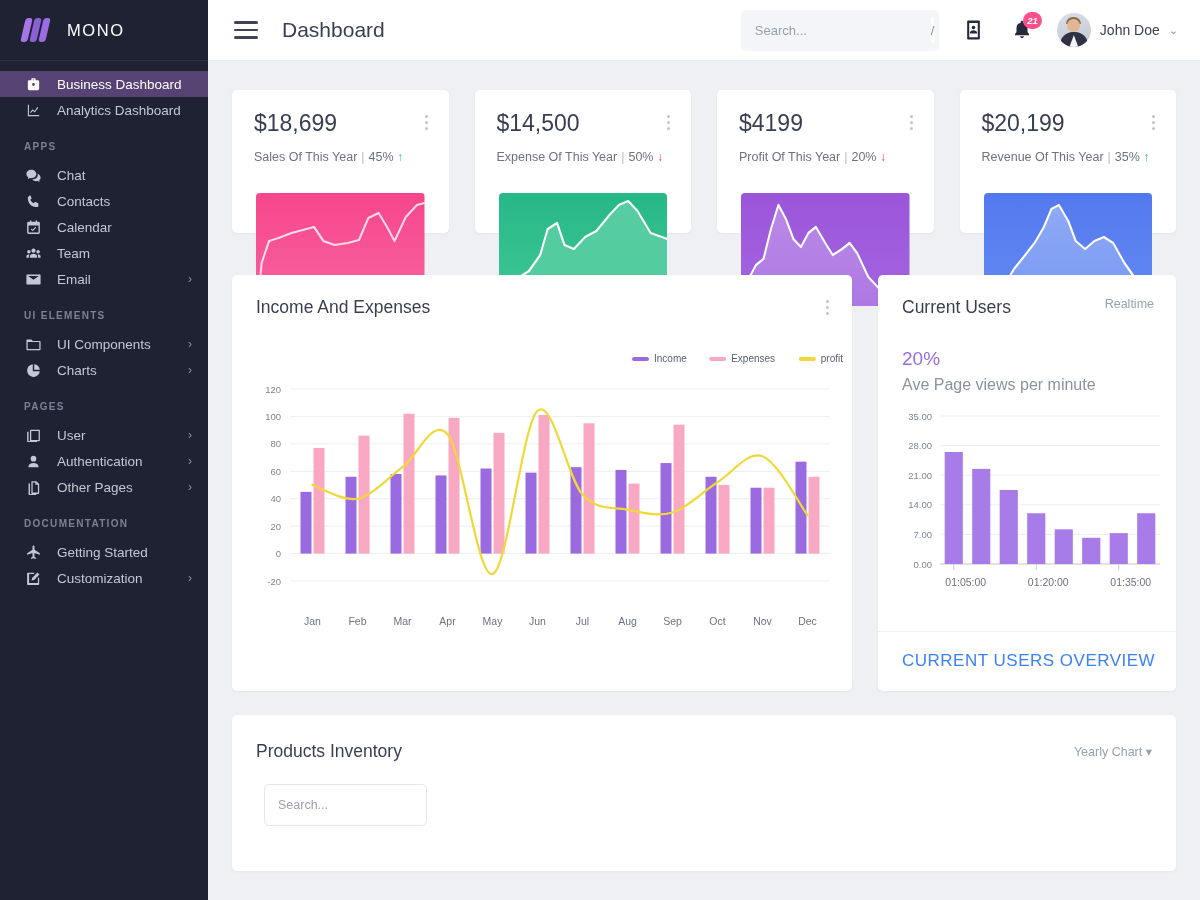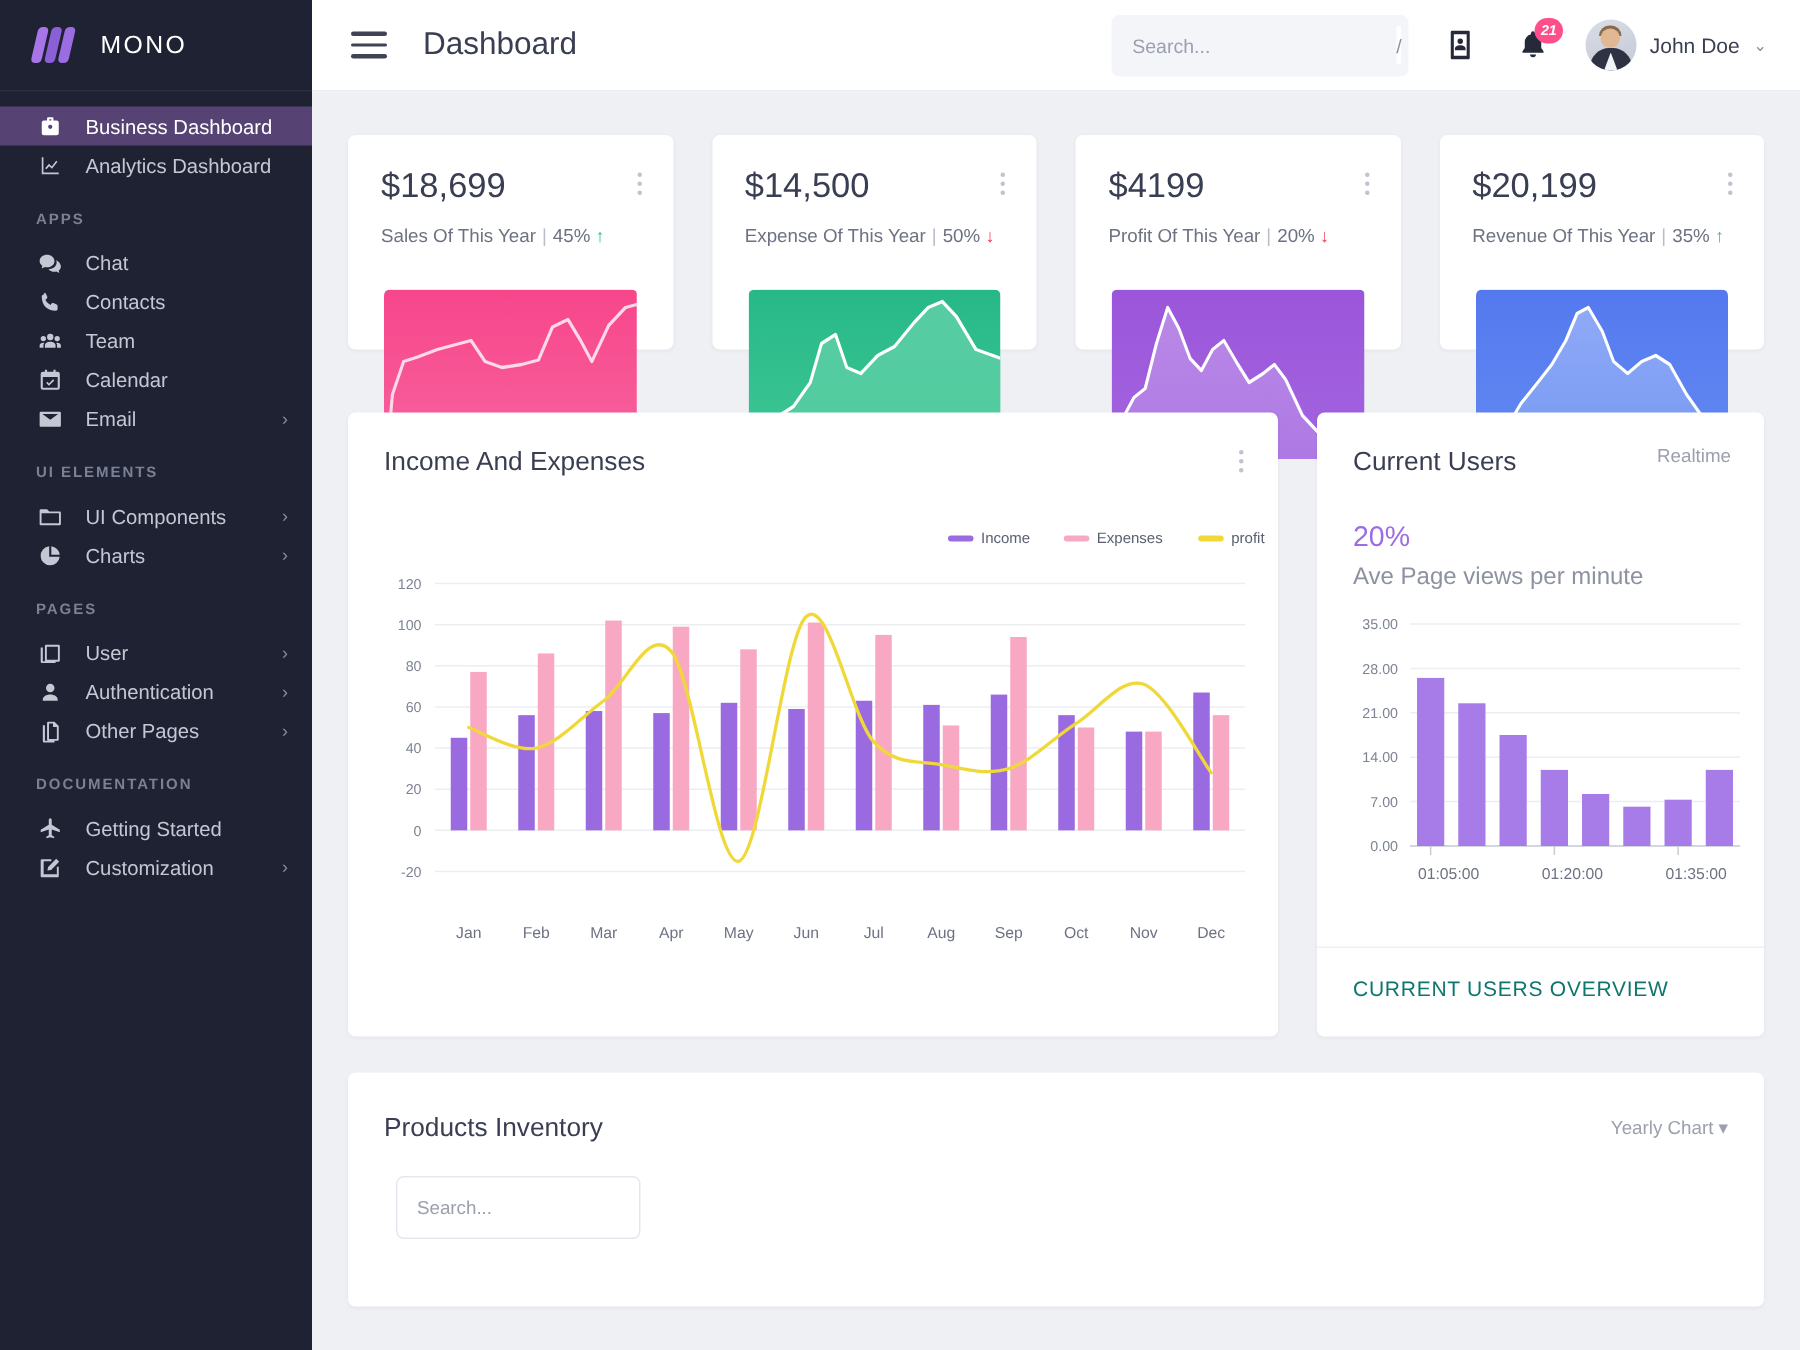--- a/index.html
+++ b/index.html
@@ -162,21 +162,21 @@
 
   #users-panel { flex: 1; height: 416px; position: relative; display: flex; flex-direction: column; }
   .users-pct { font-size: 19px; color: #9b6ce2; margin: 30px 0 0 24px; }
   .users-cap { font-size: 16px; color: #8d92a1; margin: 6px 0 0 24px; }
   #chart-users { width: 100%; height: 215px; margin-top: 10px; }
   .panel-foot {
     margin-top: auto; border-top: 1px solid #eef0f4;
     padding: 19px 0 0 24px; height: 60px;
   }
   .foot-link {
-    color: #0f766e; font-size: 14px; letter-spacing: 0.5px;
+    color: #3b82f6; font-size: 17px; letter-spacing: 0.5px;
     text-decoration: none; cursor: pointer; margin-top: 44px;
   }
 
   
   #products-panel { margin-top: 24px; height: 156px; position: relative; }
   .prod-head { display: flex; align-items: center; padding: 26px 24px 0 24px; }
   .prod-title { font-size: 17.5px; color: #3a3e52; flex: 1; }
   .prod-select { font-size: 12.5px; color: #9ba0ae; cursor: pointer; }
   .prod-search {
     margin: 22px 0 0 32px; width: 163px; height: 42px;
@@ -246,33 +246,33 @@
           <svg viewBox="0 0 24 24">
               <path d="M6.6 3c.6 0 1.1.3 1.3.9l1.3 3c.2.5.1 1.1-.3 1.5L7.4 9.7c1 2 2.7 3.7 4.8 4.8l1.3-1.5c.4-.4 1-.5 1.5-.3l3 1.3c.6.2.9.7.9 1.3v3c0 .9-.7 1.6-1.6 1.6C9 19.9 4.1 15 4 6.6 4 5.7 4.7 5 5.6 5l1-2z"></path>
             </svg>
         </span>
         <span class="label">Contacts</span>
       </div>
 
       <div class="nav-item">
         <span class="ico">
           <svg viewBox="0 0 24 24">
+              <path d="M7 2v2H5a2 2 0 00-2 2v13a2 2 0 002 2h14a2 2 0 002-2V6a2 2 0 00-2-2h-2V2h-2v2H9V2H7zm12 7v10H5V9h14zm-8.2 8.2l-2.6-2.6 1.1-1.1 1.5 1.5 3.9-3.9 1.1 1.1-5 5z"></path>
+            </svg>
+        </span>
+        <span class="label">Calendar</span>
+      </div>
+
+      <div class="nav-item">
+        <span class="ico">
+          <svg viewBox="0 0 24 24">
               <path d="M12 11a3 3 0 100-6 3 3 0 000 6zm-6.5 1a2.5 2.5 0 100-5 2.5 2.5 0 000 5zm13 0a2.5 2.5 0 100-5 2.5 2.5 0 000 5zM12 12.5c-2.7 0-5 1.4-5 3.1V18h10v-2.4c0-1.7-2.3-3.1-5-3.1zm-6.5 1c-2 0-3.5 1.1-3.5 2.4V18h3.6v-2.4c0-.7.3-1.4.8-1.9-.3 0-.6-.2-.9-.2zm13 0c-.3 0-.6.1-.9.2.5.5.8 1.2.8 1.9V18H22v-2.1c0-1.3-1.5-2.4-3.5-2.4z"></path>
             </svg>
         </span>
         <span class="label">Team</span>
-      </div>
-
-      <div class="nav-item">
-        <span class="ico">
-          <svg viewBox="0 0 24 24">
-              <path d="M7 2v2H5a2 2 0 00-2 2v13a2 2 0 002 2h14a2 2 0 002-2V6a2 2 0 00-2-2h-2V2h-2v2H9V2H7zm12 7v10H5V9h14zm-8.2 8.2l-2.6-2.6 1.1-1.1 1.5 1.5 3.9-3.9 1.1 1.1-5 5z"></path>
-            </svg>
-        </span>
-        <span class="label">Calendar</span>
       </div>
 
       <div class="nav-item">
         <span class="ico">
           <svg viewBox="0 0 24 24">
               <path d="M3 5h18a1 1 0 011 1v12a1 1 0 01-1 1H3a1 1 0 01-1-1V6a1 1 0 011-1zm1.6 2L12 12.4 19.4 7H4.6z"></path>
             </svg>
         </span>
         <span class="label">Email</span>
         <span class="chev">›</span>

